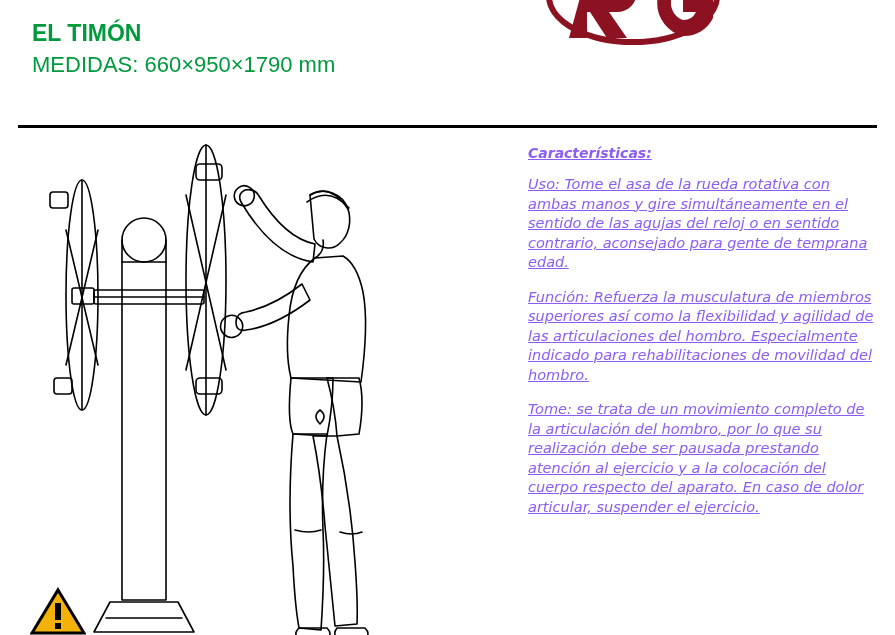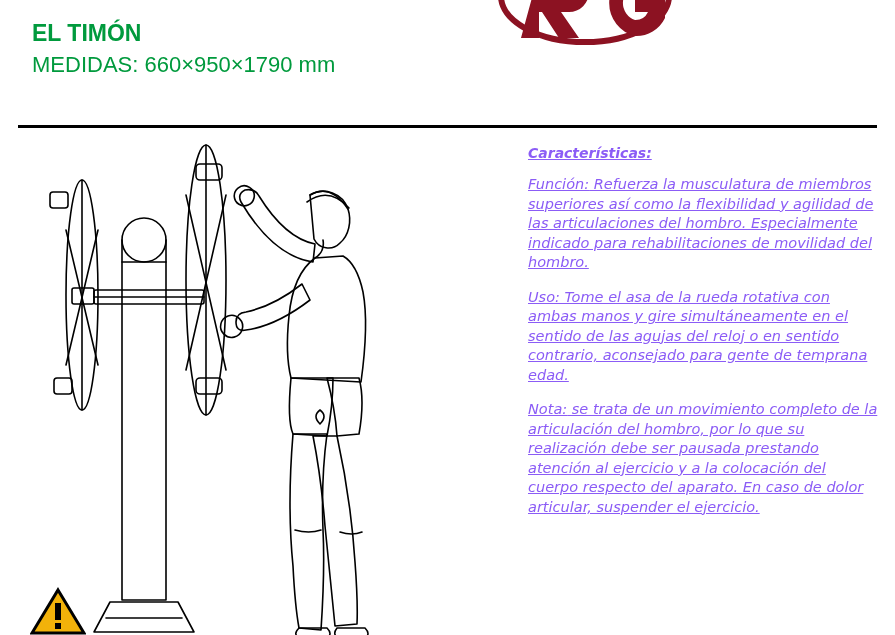--- a/index.html
+++ b/index.html
@@ -15,20 +15,21 @@
     position: relative;
   }
 
   
   .header {
     position: absolute;
     top: 0;
     left: 0;
     width: 715px;
     height: 120px;
+    padding-left: 48px;
   }
   .title-block {
     position: absolute;
     left: 32px;
     top: 18px;
   }
   .title-line {
     color: #009a3d;
     font-weight: bold;
     font-size: 23px;
@@ -198,25 +199,25 @@
     <rect x="25" y="16" width="6" height="17" fill="#000000"></rect>
     <rect x="25" y="36" width="6" height="6" fill="#000000"></rect>
   </svg>
 </div>
 
 <div class="text-col">
 
   <div class="char-head">Características:</div>
 
   <div class="para">
+    <span class="lbl">Uso:</span><span> Tome el asa de la rueda rotativa con ambas manos y gire simultáneamente en el sentido de las agujas del reloj o en sentido contrario, aconsejado para gente de temprana edad.</span>
+  </div>
+
+  <div class="para">
     <span class="lbl">Función:</span><span> Refuerza la musculatura de miembros superiores así como la flexibilidad y agilidad de las articulaciones del hombro. Especialmente indicado para rehabilitaciones de movilidad del hombro.</span>
   </div>
 
+
   <div class="para">
-    <span class="lbl">Uso:</span><span> Tome el asa de la rueda rotativa con ambas manos y gire simultáneamente en el sentido de las agujas del reloj o en sentido contrario, aconsejado para gente de temprana edad.</span>
-  </div>
-
-
-  <div class="para">
-    <span class="lbl">Nota:</span><span> se trata de un movimiento completo de la articulación del hombro, por lo que su realización debe ser pausada prestando atención al ejercicio y a la colocación del cuerpo respecto del aparato. En caso de dolor articular, suspender el ejercicio.</span>
+    <span class="lbl">Tome:</span><span> se trata de un movimiento completo de la articulación del hombro, por lo que su realización debe ser pausada prestando atención al ejercicio y a la colocación del cuerpo respecto del aparato. En caso de dolor articular, suspender el ejercicio.</span>
   </div>
 
 </div>
 
 </body></html>

